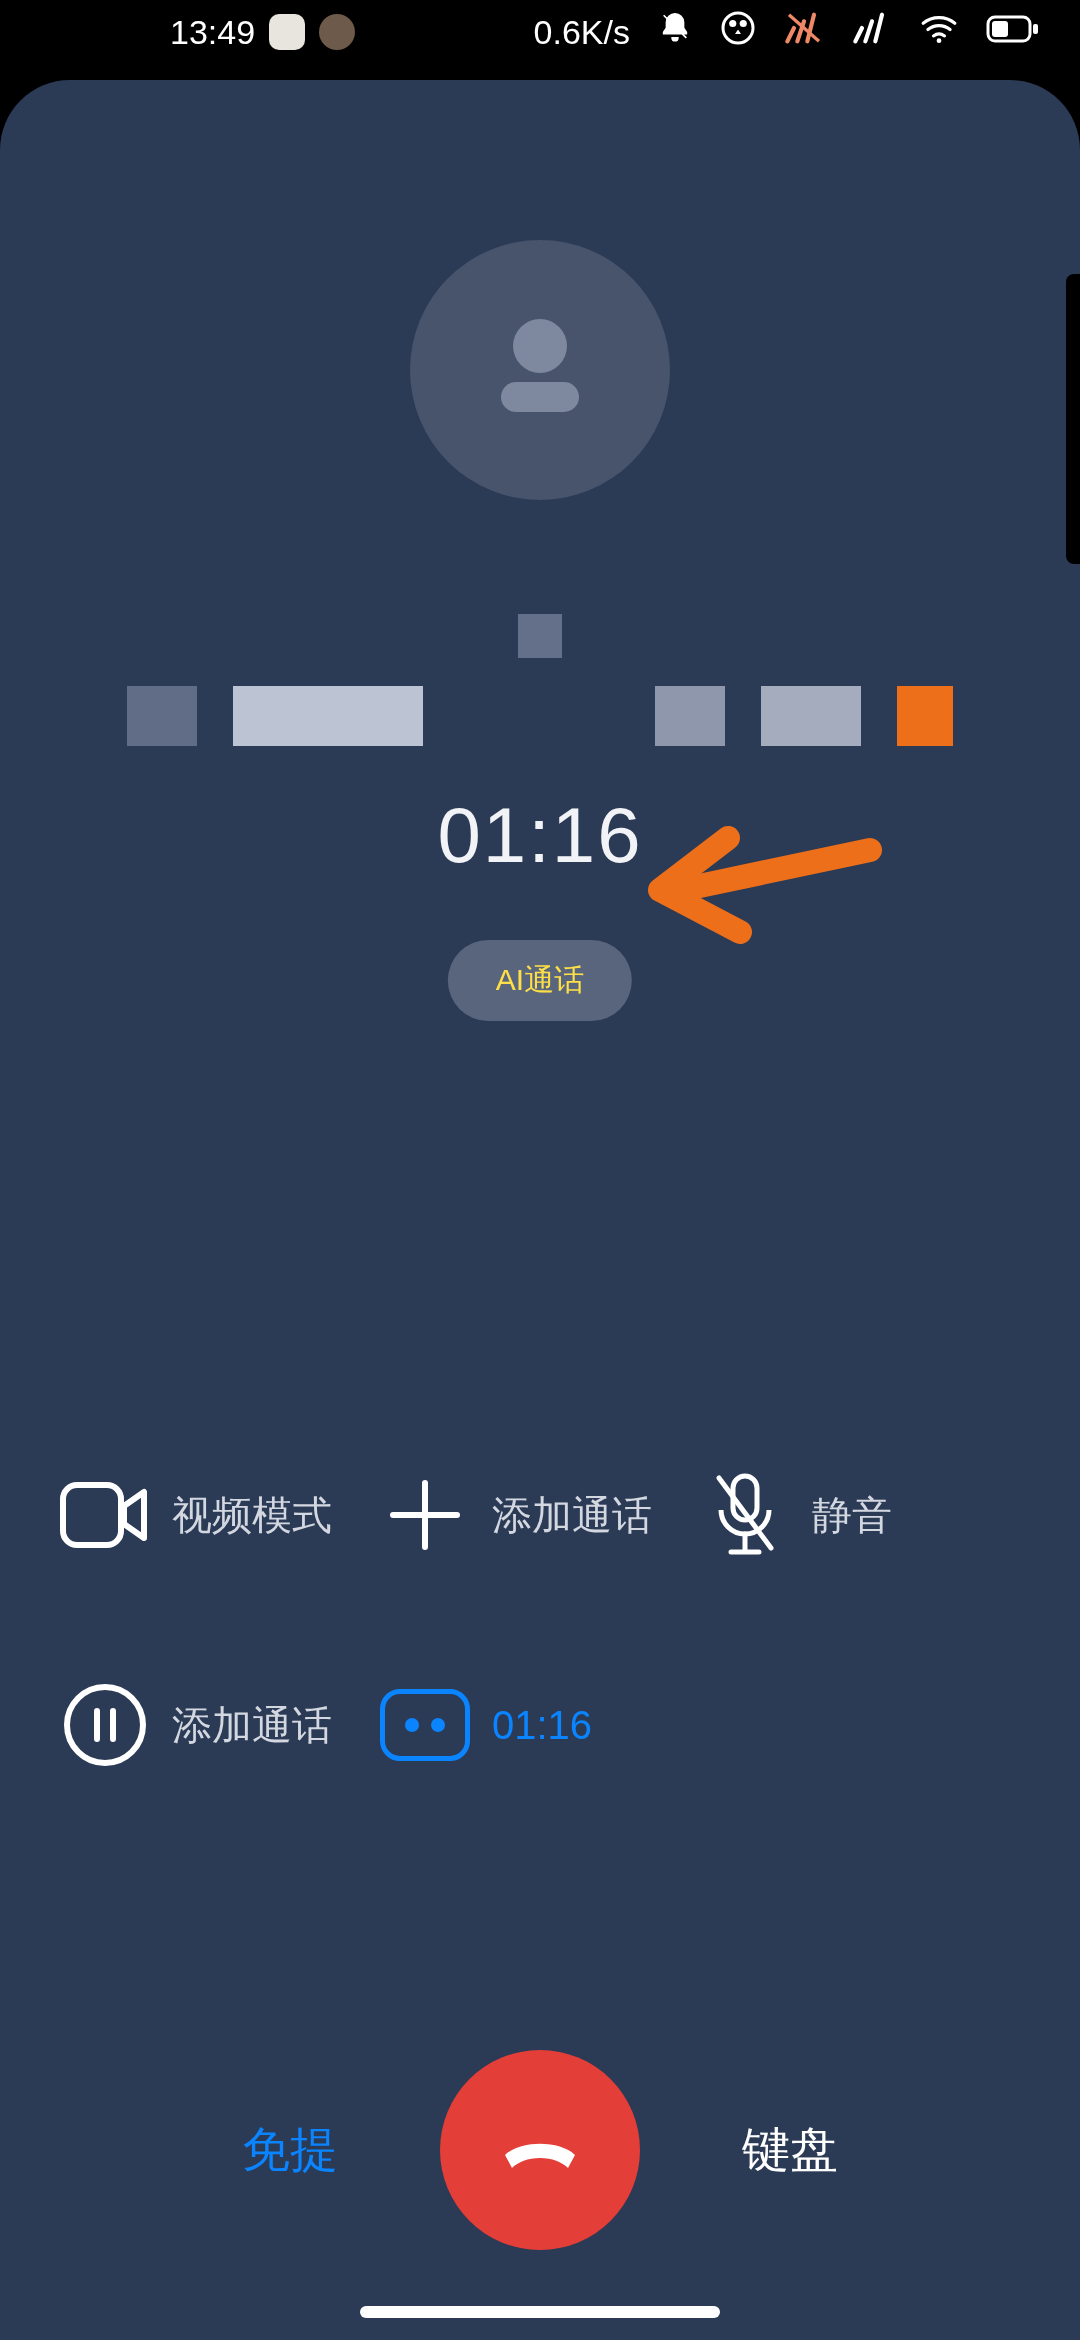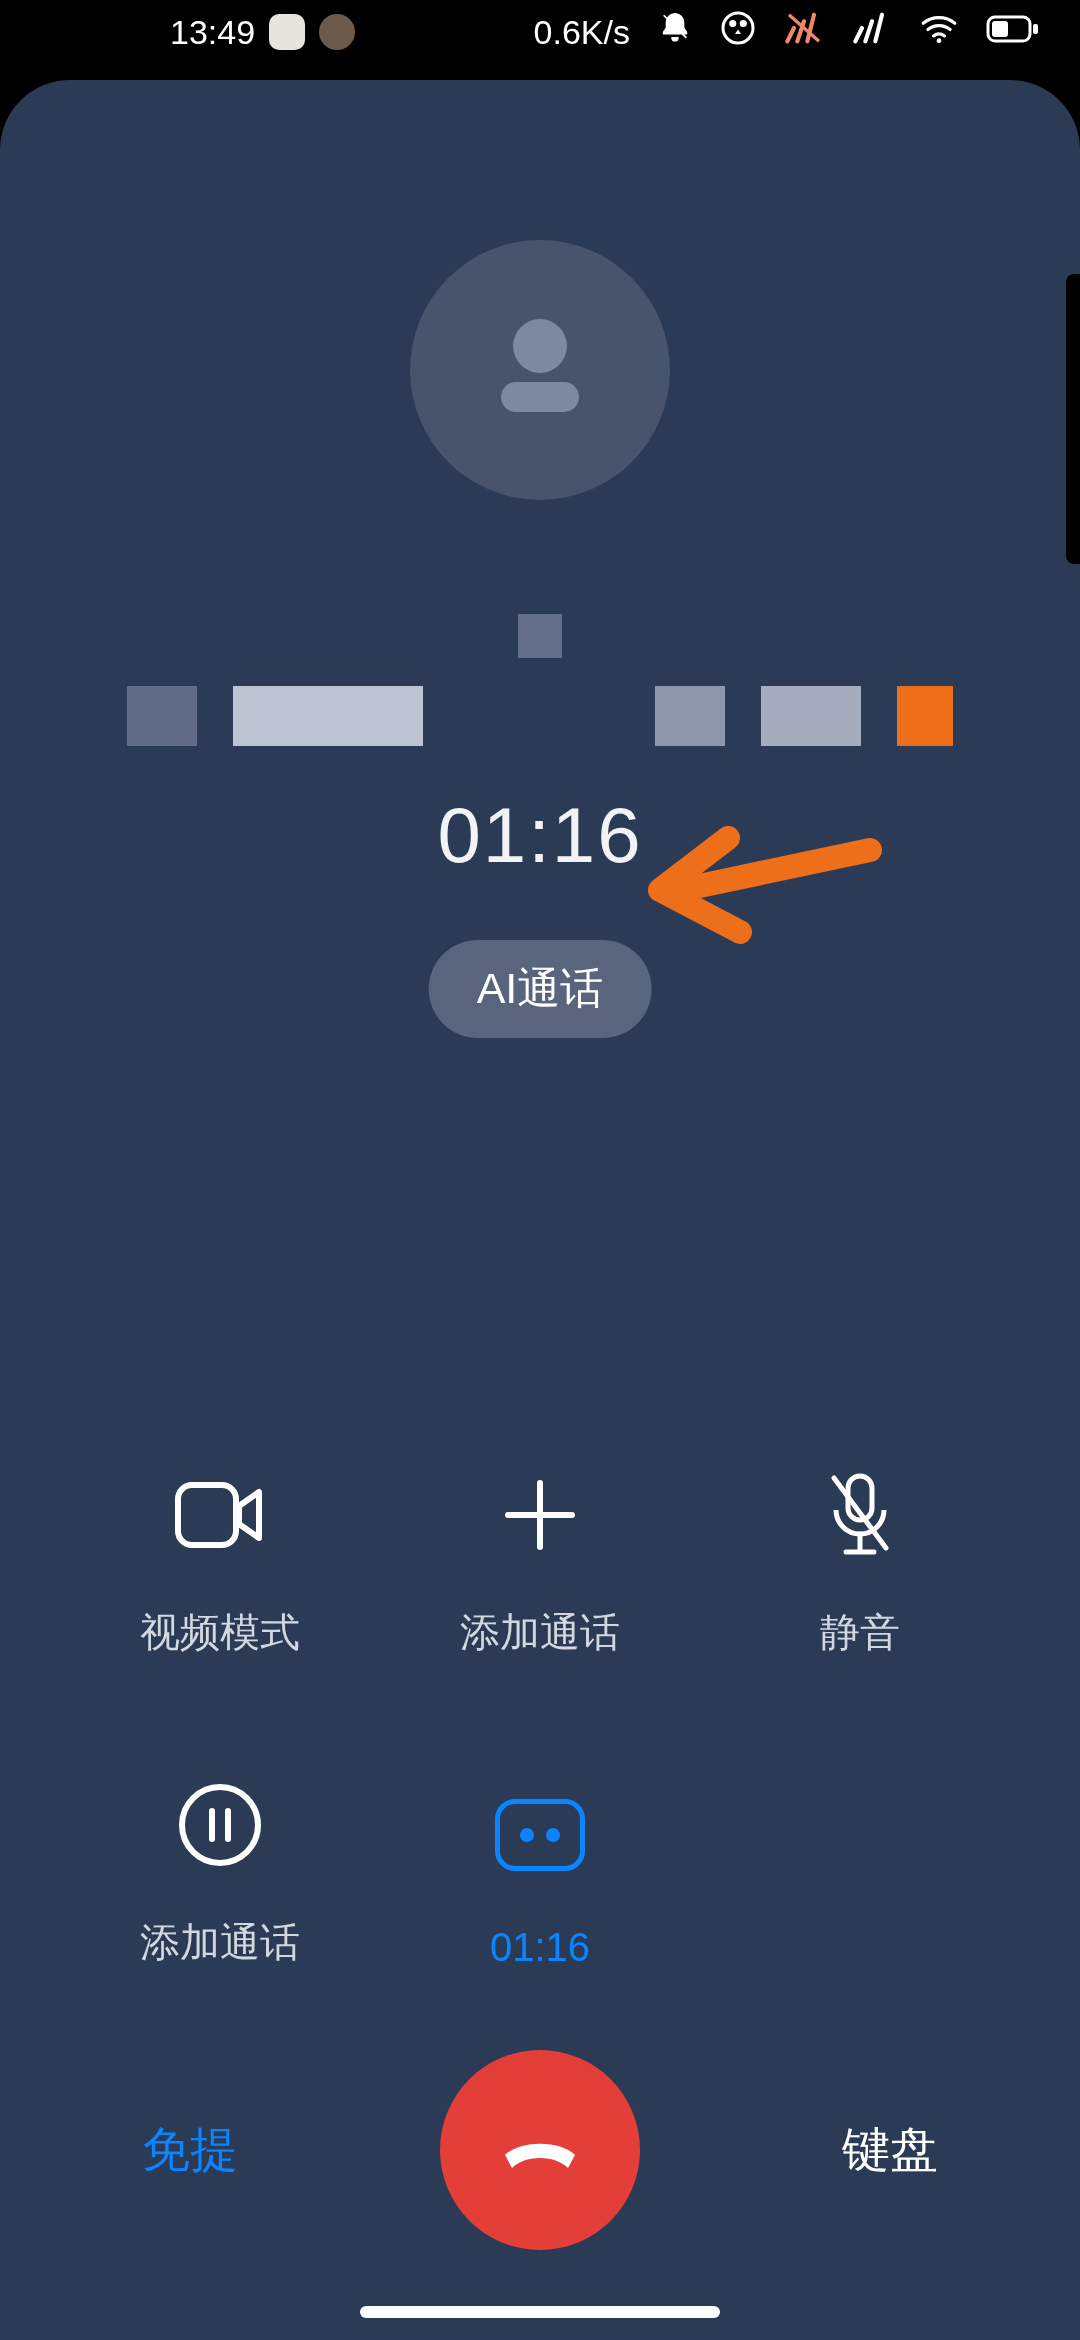--- a/index.html
+++ b/index.html
@@ -70,45 +70,44 @@
     font-size: 78px;
     font-weight: 400;
     letter-spacing: 2px;
     color: #f2f3f6;
   }
   
   .ai-pill {
     position: absolute;
     top: 860px; left: 50%; transform: translateX(-50%);
     background: #59657c;
-    color: #ffffff;
-    font-size: 43px;
+    color: #fde047;
+    font-size: 30px;
     padding: 20px 48px;
     border-radius: 60px;
     text-align: center;
   }
   
   .annotation-arrow {
     position: absolute;
     top: 740px; left: 620px;
     width: 270px; height: 140px;
   }
   
   .action-grid {
     position: absolute;
     top: 1390px; left: 0; right: 0;
     display: grid;
     grid-template-columns: repeat(3, 1fr);
     row-gap: 120px;
     padding: 0 60px;
   }
   .action-item {
-    display: flex; flex-direction: column; align-items: center;
-    gap: 45px;
-    justify-content: flex-end;
+    display: flex; flex-direction: row; align-items: center;
+    gap: 22px;
   }
   .action-icon {
     width: 90px; height: 90px;
     display: flex; align-items: center; justify-content: center;
   }
   .action-label {
     font-size: 40px;
     color: #d3d7e0;
   }
   .action-label.active { color: #0a84ff; }
@@ -118,21 +117,21 @@
     border-radius: 20px;
     display: flex; align-items: center; justify-content: center;
     gap: 12px;
   }
   .rec-dot { width: 14px; height: 14px; border-radius: 50%; background: #0a84ff; }
   
   .bottom-row {
     position: absolute;
     top: 1970px; left: 0; right: 0;
     height: 200px;
-    display: flex; align-items: center; justify-content: space-between;
+    display: flex; align-items: center; justify-content: center;
     padding: 0 40px;
   }
   .bottom-text {
     font-size: 48px;
     width: 300px;
     text-align: center;
   }
   .bottom-text.active { color: #0a84ff; }
   .hangup {
     width: 200px; height: 200px;

